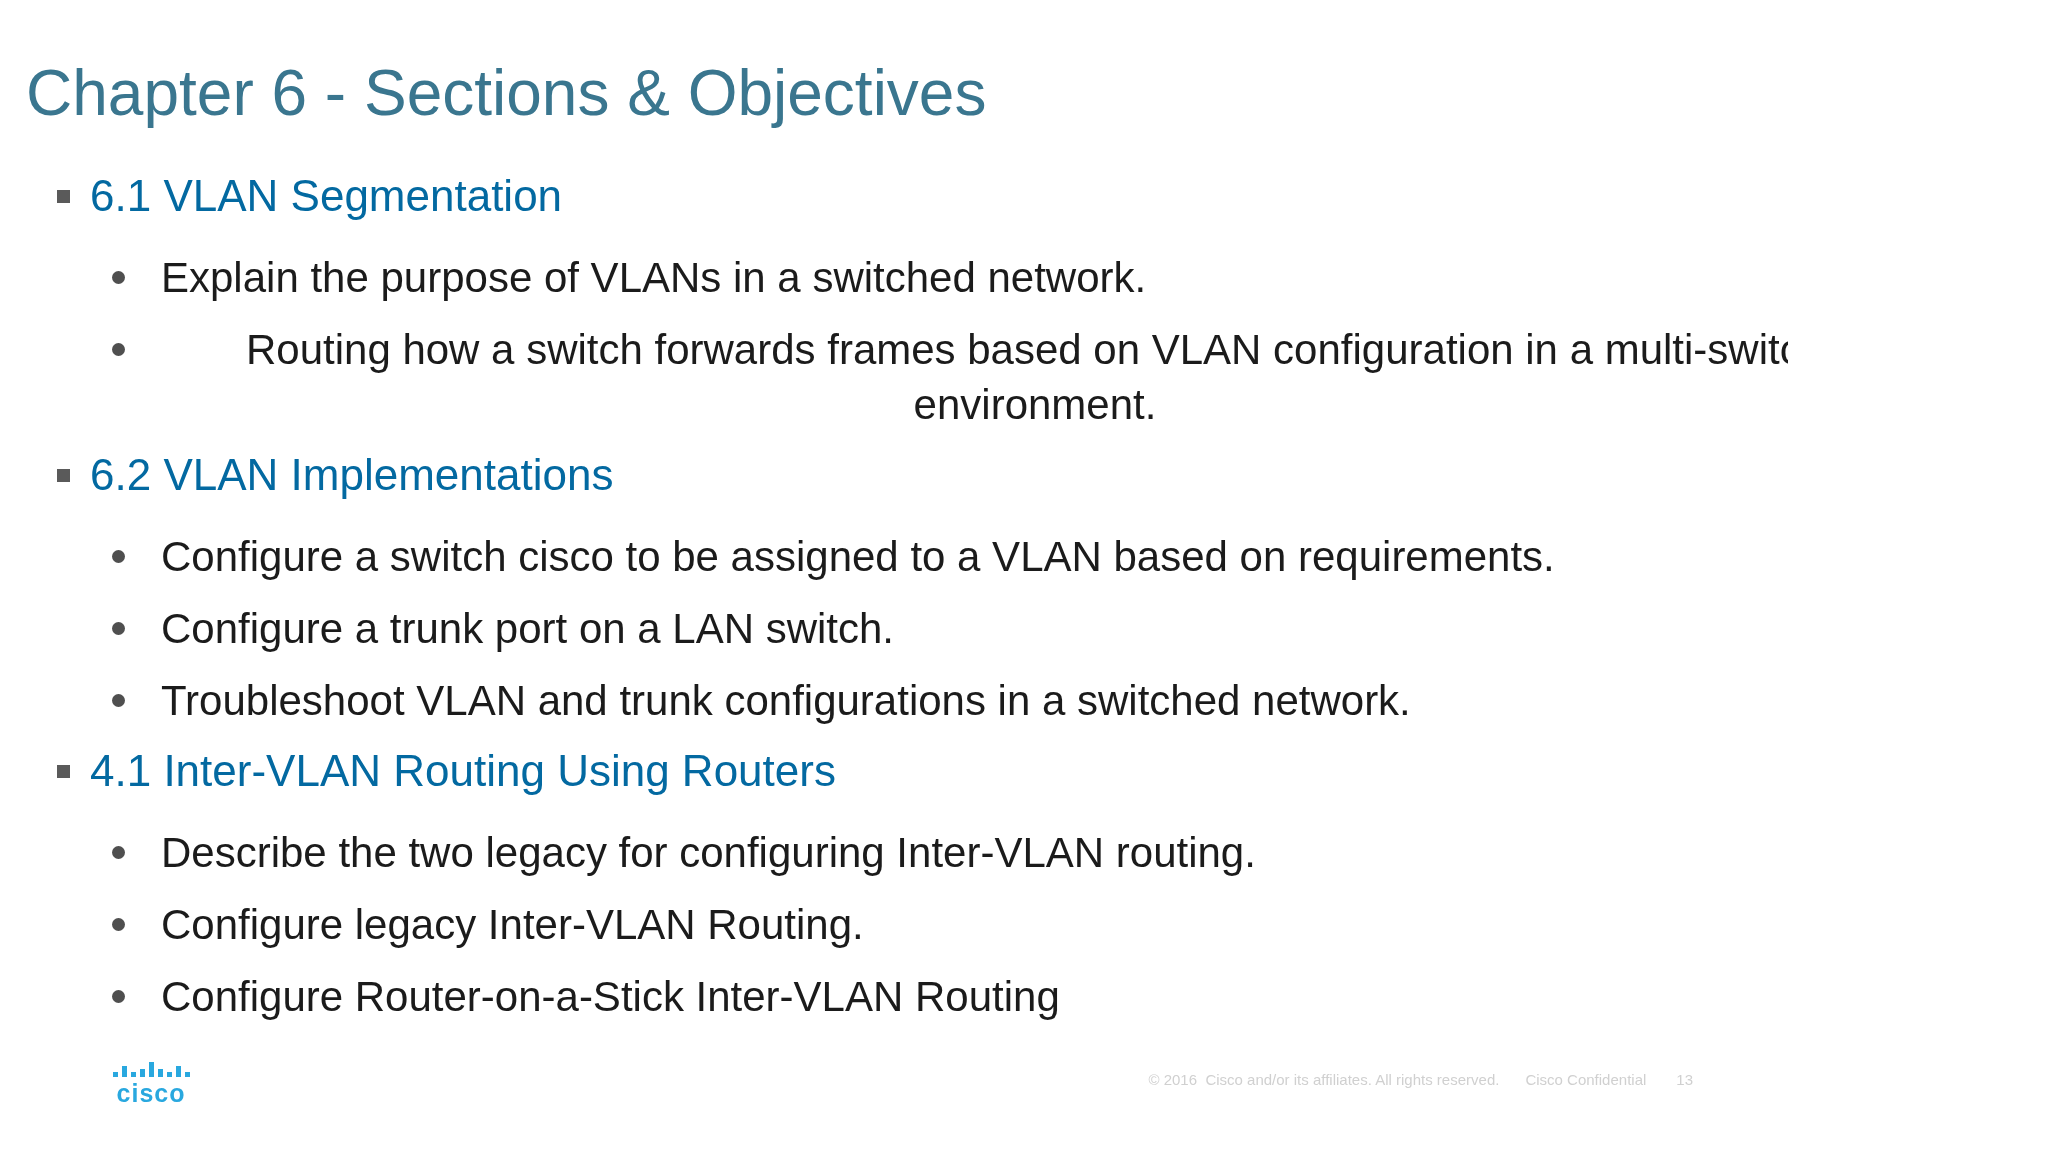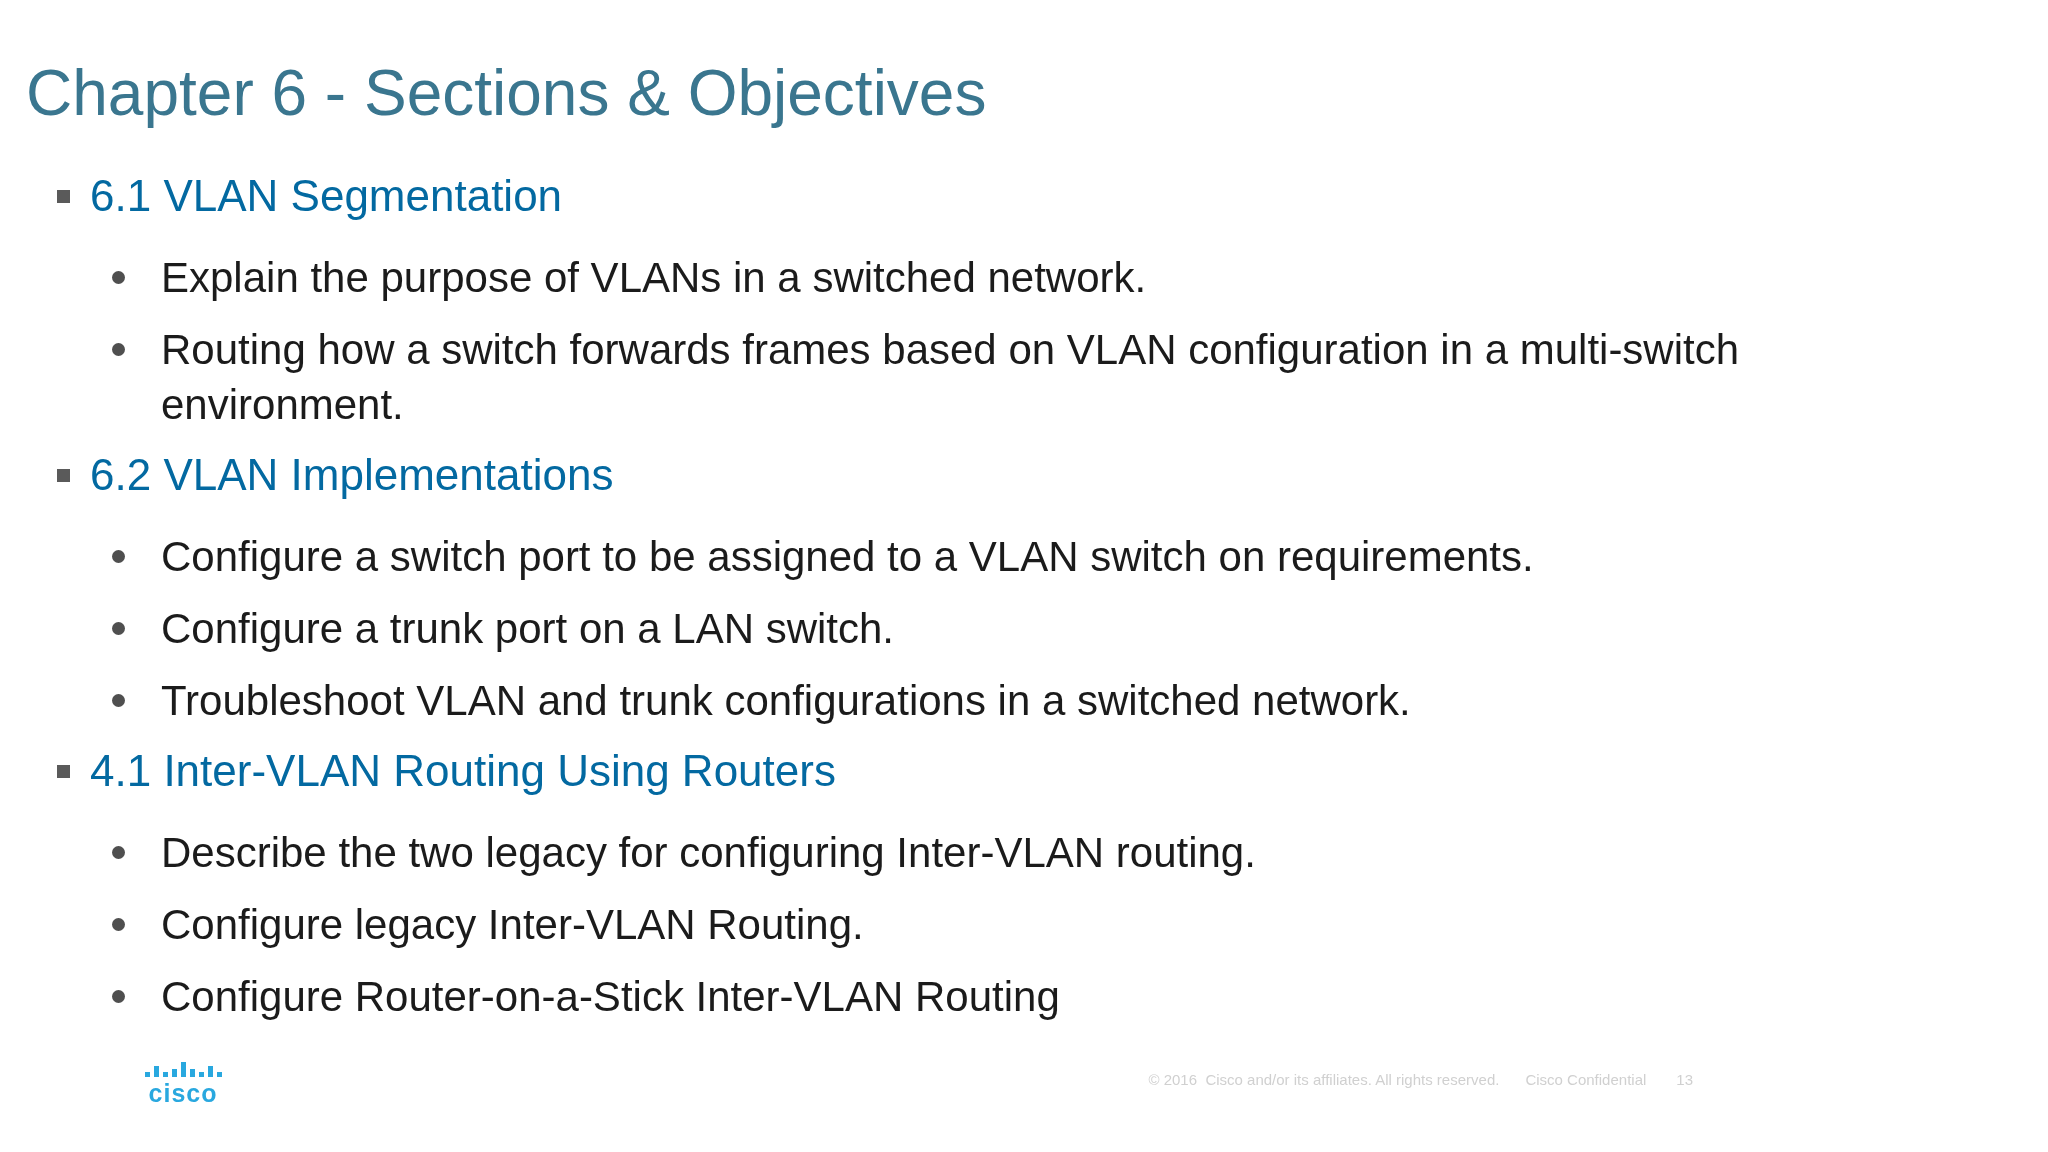--- a/index.html
+++ b/index.html
@@ -35,40 +35,40 @@
     background:#5a5a5a;
     margin:20px 20px 0 0;
   }
   .heading-text {
     font-size:44px; line-height:52px;
     color:#0369a1;
     white-space:nowrap;
   }
 
   .objectives { list-style:none; }
-  .objective { display:flex; align-items:flex-start; margin-bottom:17px; }
+  .objective { display:flex; align-items:flex-start; margin-bottom:17px;text-align:center; }
   .dot-bullet {
     flex:none;
     width:13px; height:13px;
     border-radius:50%;
     background:#4f4f4f;
     margin:21px 0 0 55px;
   }
   .obj-text {
     font-size:42px; line-height:55px;
     color:#1b1b1b;
     margin-left:36px;
     max-width:1748px;
   }
 
   
   .cisco-logo {
     position:absolute; left:111px; top:1062px;
     width:80px;
-    display:flex; flex-direction:column; align-items:center;margin-left:32px;
+    display:flex; flex-direction:column; align-items:center;
   }
   .logo-bars { display:block; }
   .logo-word {
     margin-top:4px;
     font-size:25px; font-weight:700;
     letter-spacing:1px;
     color:#29a8df;
     line-height:1;
   }
 
@@ -110,21 +110,21 @@
     </section>
 
     <section class="section">
       <div class="section-heading">
         <span class="sq-bullet"></span>
         <span class="heading-text">6.2 VLAN Implementations</span>
       </div>
       <ul class="objectives">
         <li class="objective">
           <span class="dot-bullet"></span>
-          <span class="obj-text">Configure a switch port to be assigned to a VLAN switch on requirements.</span>
+          <span class="obj-text">Configure a switch cisco to be assigned to a VLAN based on requirements.</span>
         </li>
         <li class="objective">
           <span class="dot-bullet"></span>
           <span class="obj-text">Configure a trunk port on a LAN switch.</span>
         </li>
         <li class="objective">
           <span class="dot-bullet"></span>
           <span class="obj-text">Troubleshoot VLAN and trunk configurations in a switched network.</span>
         </li>
       </ul>

